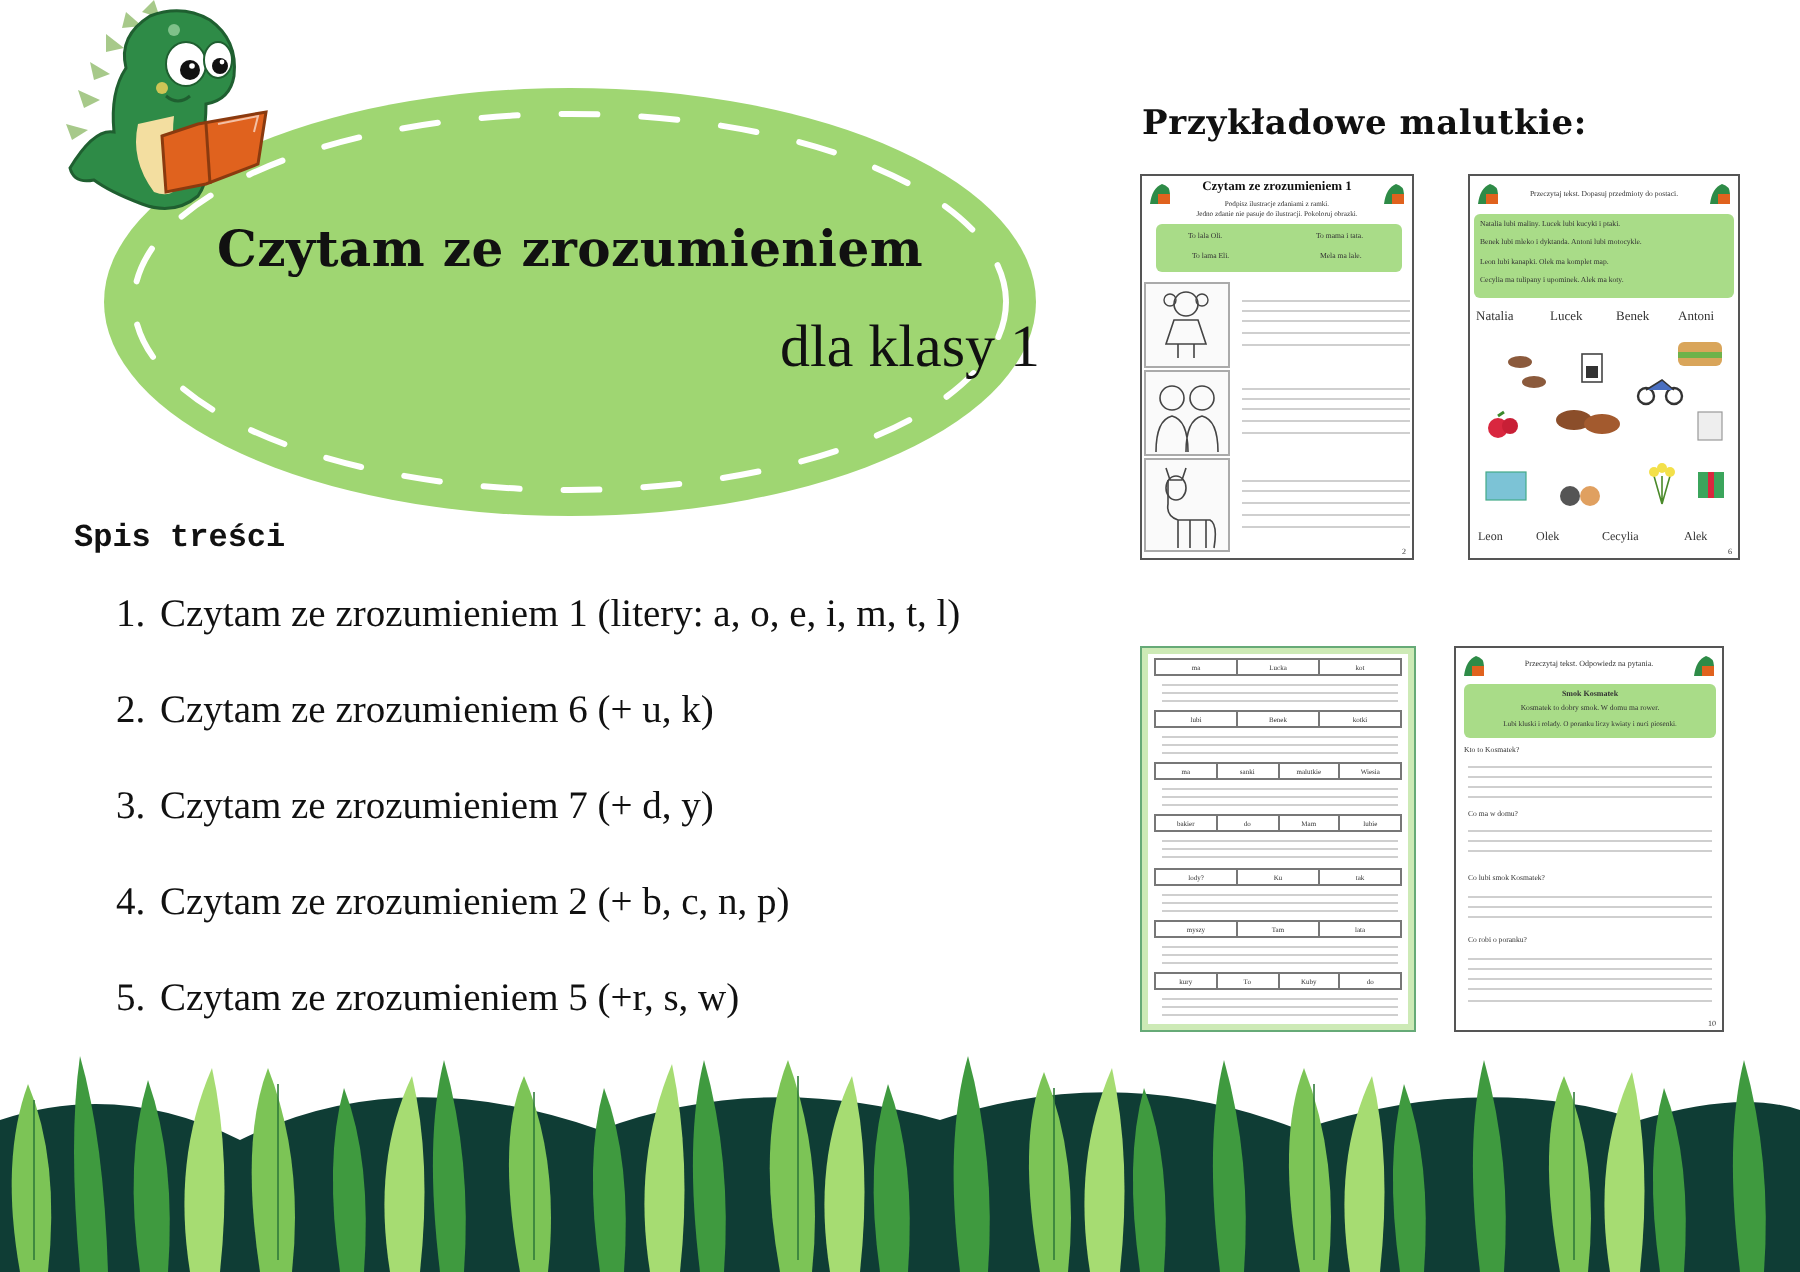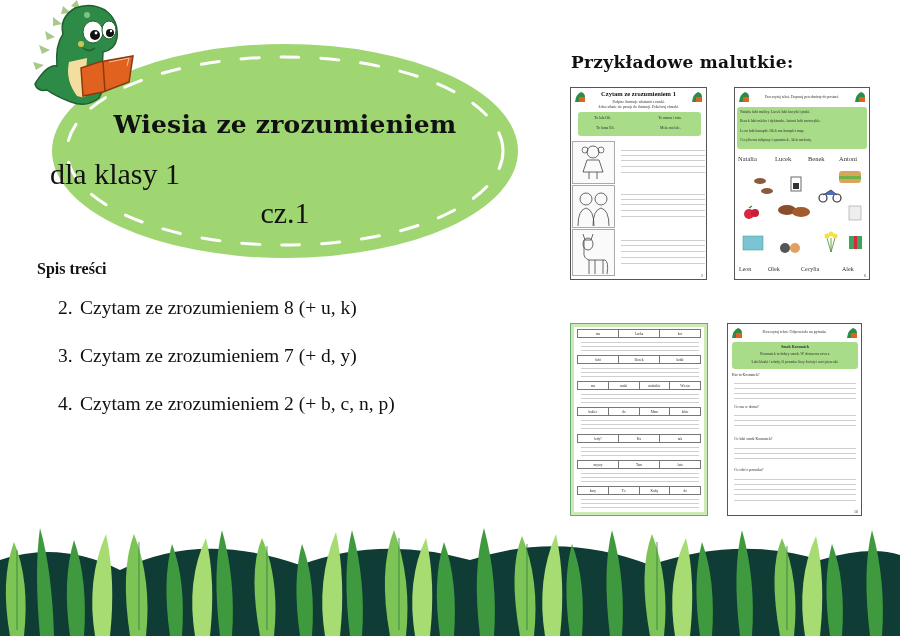--- a/index.html
+++ b/index.html
@@ -5,26 +5,26 @@
   * { box-sizing: border-box; margin: 0; padding: 0; }
   html, body { width: 900px; height: 636px; background: #ffffff; overflow: hidden; }
   body { position: relative; font-family: "DejaVu Serif", serif; color: #111; }
 
   .dino { position: absolute; left: 25px; top: 0; width: 112px; height: 112px; z-index: 3; }
 
   .oval-wrap { position: absolute; left: 50px; top: 42px; width: 470px; height: 218px; z-index: 1; }
   .oval-wrap svg { position: absolute; left: 0; top: 0; }
   .title-main { position: absolute; left: 0; width: 100%; top: 68px; text-align: center;
     font-family: "DejaVu Serif", serif; font-weight: bold; font-size: 25px; letter-spacing: 0.2px; color: #111; z-index: 2; }
-  .title-sub { position: absolute; left: 0; width: 100%; top: 115px; text-align: left;
+  .title-sub { position: absolute; left: 0; width: 100%; top: 115px; text-align: right;
     font-family: "Liberation Serif", serif; font-size: 30px; color: #111; z-index: 2; }
   .title-part { position: absolute; left: 0; width: 100%; top: 154px; text-align: center;
     font-family: "Liberation Serif", serif; font-size: 30px; color: #111; z-index: 2; }
 
-  .toc-heading { position: absolute; left: 37px; top: 260px; font-family: Liberation Serif, serif;
+  .toc-heading { position: absolute; left: 37px; top: 260px; font-family: Liberation Mono, monospace;
     font-weight: bold; font-size: 16px; color: #111; }
   .toc-list { position: absolute; left: 58px; top: 294px; list-style: none; }
   .toc-item { font-family: "Liberation Serif", serif; font-size: 19.5px; color: #111; height: 48px; line-height: 28px; white-space: nowrap; }
   .toc-item .num { display: inline-block; width: 22px; }
 
   .examples-heading { position: absolute; left: 571px; top: 52px; font-family: "DejaVu Serif", serif;
     font-weight: bold; font-size: 17px; color: #111; letter-spacing: 0.3px; }
 
   .page { position: absolute; background: #fff; border: 1.5px solid #555; overflow: hidden; }
   .page.p1 { left: 570px; top: 87px; width: 137px; height: 193px; }
@@ -72,30 +72,31 @@
     <path d="M78,62 L80,92" stroke="#8a3a0f" stroke-width="1.5"></path>
     <path d="M84,62 L104,58 L102,66" stroke="#fff" stroke-width="1" fill="none" opacity="0.6"></path>
   </svg>
 </div>
 
 <div class="oval-wrap">
   <svg width="470" height="218" viewBox="0 0 470 218">
     <ellipse cx="235" cy="109" rx="233" ry="107" fill="#9fd672"></ellipse>
     <ellipse cx="235" cy="109" rx="218" ry="94" fill="none" stroke="#fff" stroke-width="3" stroke-dasharray="18 22" stroke-linecap="round"></ellipse>
   </svg>
-  <div class="title-main">Wiesia ze zrozumieniem</div>
+  <div class="title-main">Czytam ze zrozumieniem</div>
   <div class="title-sub">dla klasy 1</div>
-  <div class="title-part">cz.1</div>
 </div>
 
 <div class="toc-heading">Spis treści</div>
 <ul class="toc-list">
-  <li class="toc-item"><span class="num">2.</span><span>Czytam ze zrozumieniem 8 (+ u, k)</span></li>
+  <li class="toc-item"><span class="num">1.</span><span>Czytam ze zrozumieniem 1 (litery: a, o, e, i, m, t, l)</span></li>
+  <li class="toc-item"><span class="num">2.</span><span>Czytam ze zrozumieniem 6 (+ u, k)</span></li>
   <li class="toc-item"><span class="num">3.</span><span>Czytam ze zrozumieniem 7 (+ d, y)</span></li>
   <li class="toc-item"><span class="num">4.</span><span>Czytam ze zrozumieniem 2 (+ b, c, n, p)</span></li>
+  <li class="toc-item"><span class="num">5.</span><span>Czytam ze zrozumieniem 5 (+r, s, w)</span></li>
 </ul>
 
 <div class="examples-heading">Przykładowe malutkie:</div>
 
 <div class="page p1">
   <svg class="mini-dino" style="left:2px;top:2px;" viewBox="0 0 14 14">
       <path d="M2,12 Q3,4 8,2 Q12,3 12,7 L10,8 L11,12 Z" fill="#2e8b47"></path>
       <rect x="6" y="7" width="6" height="5" fill="#e0621e"></rect>
     </svg>
   <svg class="mini-dino" style="right:2px;top:2px;" viewBox="0 0 14 14">

